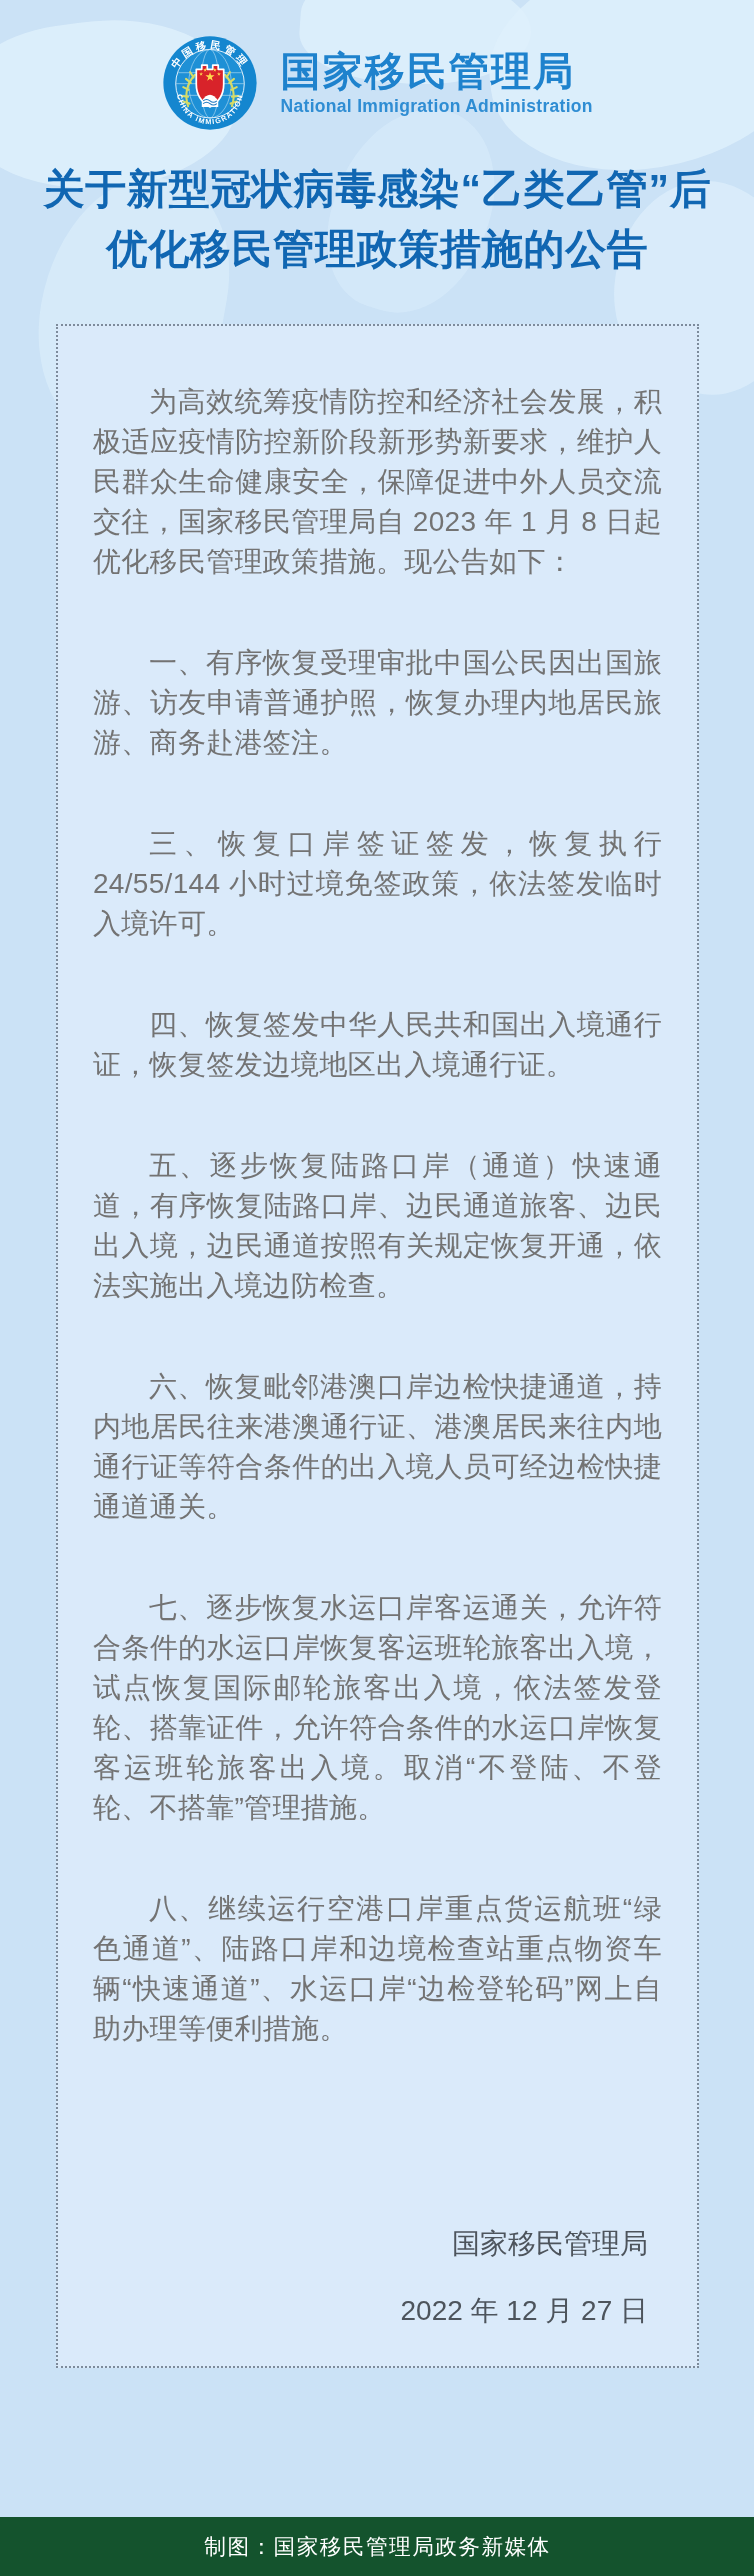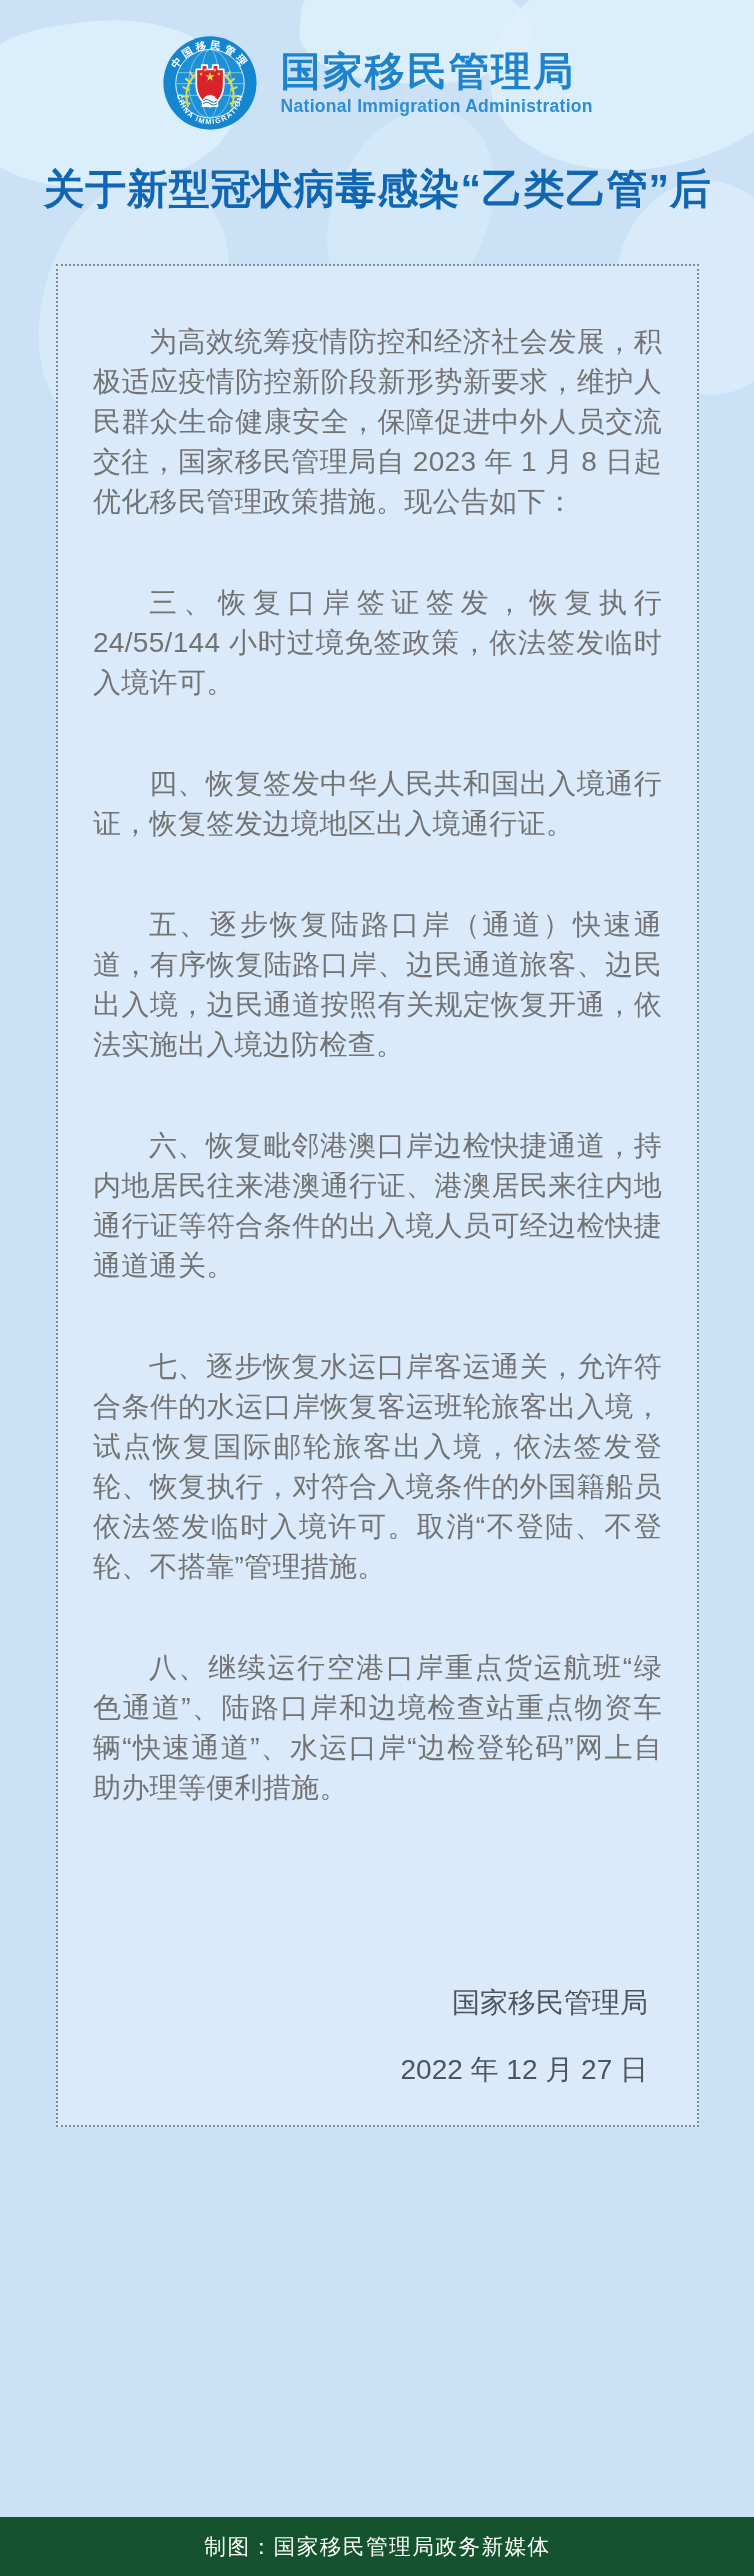--- a/index.html
+++ b/index.html
@@ -100,29 +100,31 @@
       </text>
     </svg>
     <div class="brand-text">
       <div class="brand-cn">国家移民管理局</div>
       <div class="brand-en">National Immigration Administration</div>
     </div>
   </header>
 
   <h1 class="title">
     <span class="tline">关于新型冠状病毒感染“乙类乙管”后</span>
+    <span class="tline">优化移民管理政策措施的公告</span>
   </h1>
 
   <section class="card">
     <p class="para">为高效统筹疫情防控和经济社会发展，积极适应疫情防控新阶段新形势新要求，维护人民群众生命健康安全，保障促进中外人员交流交往，国家移民管理局自 2023 年 1 月 8 日起优化移民管理政策措施。现公告如下：</p>
+    <p class="para">一、有序恢复受理审批中国公民因出国旅游、访友申请普通护照，恢复办理内地居民旅游、商务赴港签注。</p>
     <p class="para">三、恢复口岸签证签发，恢复执行 24/55/144 小时过境免签政策，依法签发临时入境许可。</p>
     <p class="para">四、恢复签发中华人民共和国出入境通行证，恢复签发边境地区出入境通行证。</p>
     <p class="para">五、逐步恢复陆路口岸（通道）快速通道，有序恢复陆路口岸、边民通道旅客、边民出入境，边民通道按照有关规定恢复开通，依法实施出入境边防检查。</p>
     <p class="para">六、恢复毗邻港澳口岸边检快捷通道，持内地居民往来港澳通行证、港澳居民来往内地通行证等符合条件的出入境人员可经边检快捷通道通关。</p>
-    <p class="para">七、逐步恢复水运口岸客运通关，允许符合条件的水运口岸恢复客运班轮旅客出入境，试点恢复国际邮轮旅客出入境，依法签发登轮、恢复执行，对符合入境条件的外国籍船员依法签发临时入境许可。取消“不登陆、不登轮、不搭靠”管理措施。</p>
+    <p class="para">七、逐步恢复水运口岸客运通关，允许符合条件的水运口岸恢复客运班轮旅客出入境，试点恢复国际邮轮旅客出入境，依法签发登轮、搭靠证件，允许符合条件的水运口岸恢复客运班轮旅客出入境。取消“不登陆、不登轮、不搭靠”管理措施。</p>
     <p class="para">八、继续运行空港口岸重点货运航班“绿色通道”、陆路口岸和边境检查站重点物资车辆“快速通道”、水运口岸“边检登轮码”网上自助办理等便利措施。</p>
     <p class="signature">国家移民管理局</p>
     <p class="date">2022 年 12 月 27 日</p>
   </section>
 
   <footer class="footer">
     <span>制图：国家移民管理局政务新媒体</span>
   </footer>
 
 </div>

